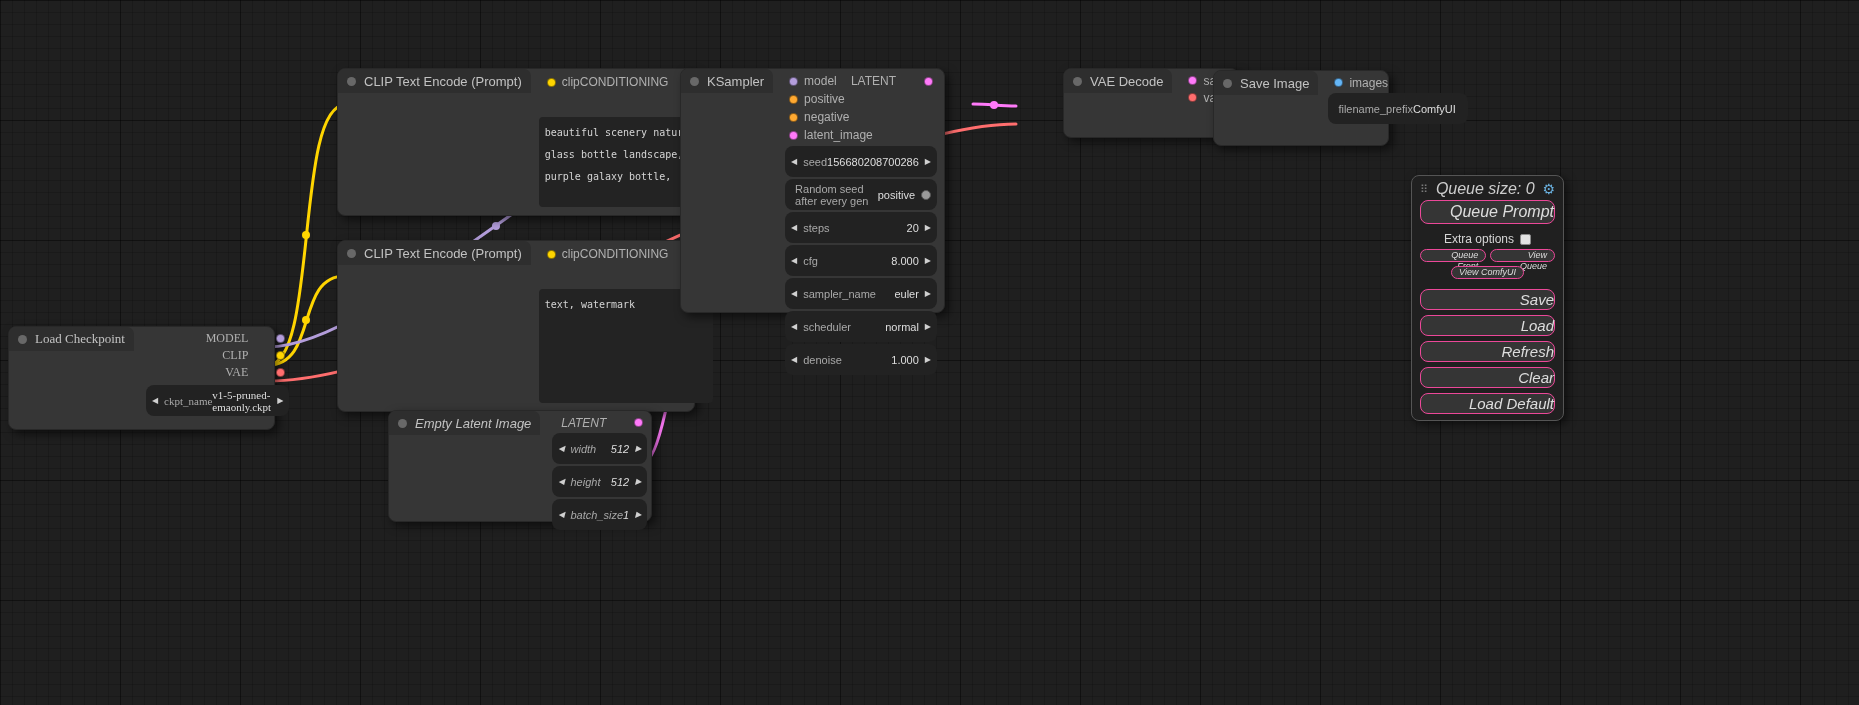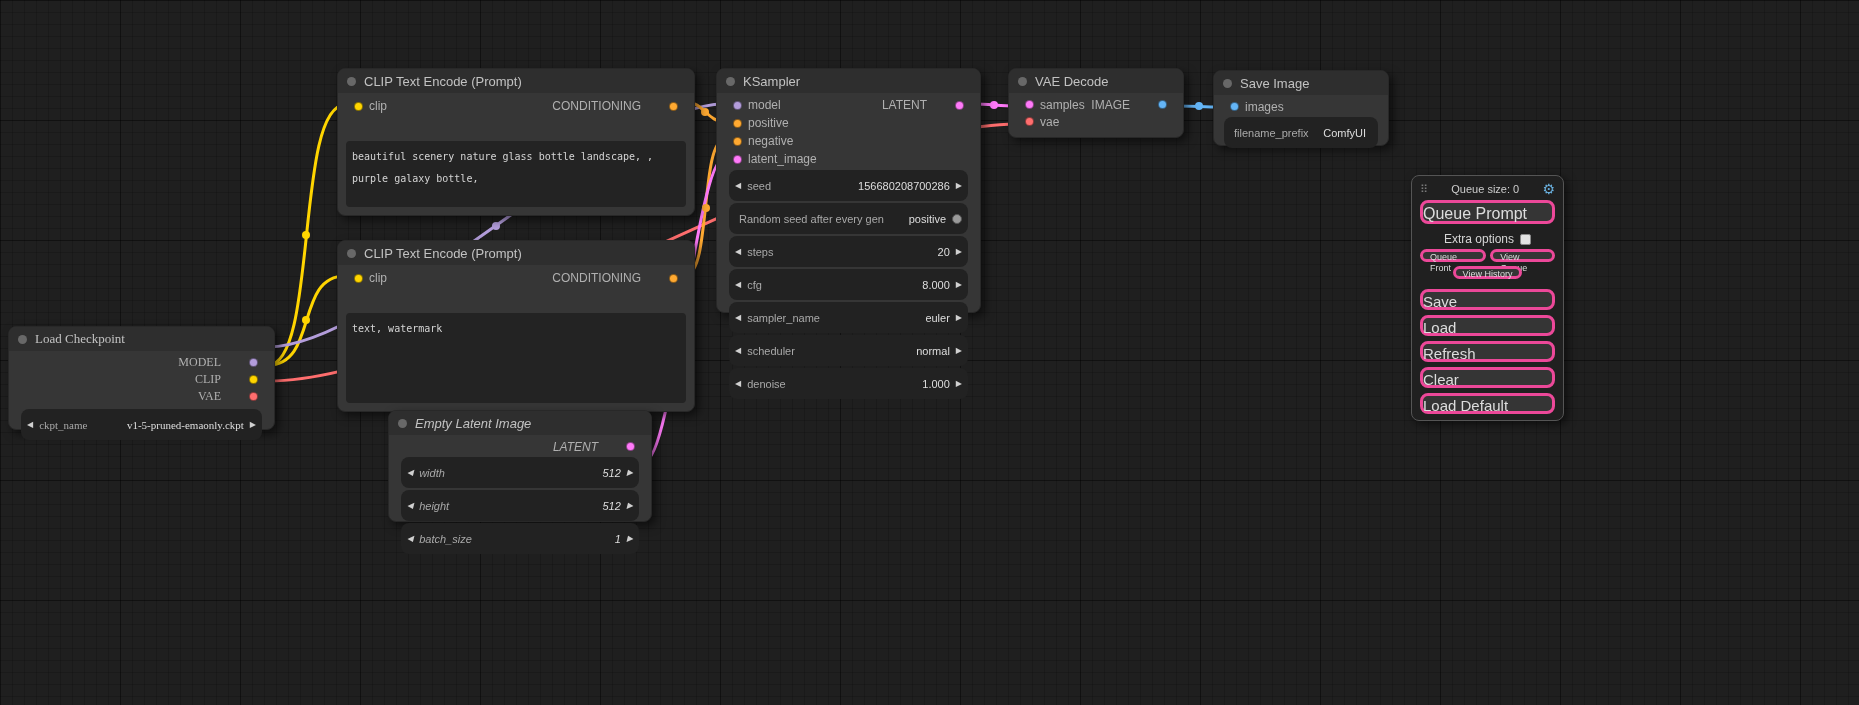--- a/index.html
+++ b/index.html
@@ -22,21 +22,21 @@
   svg.wires { position:absolute; left:0; top:0; z-index:1; }
 
   
   .node {
     position:absolute; z-index:2;
     background:#363636;
     border:1px solid #282828;
     border-radius:8px;
     box-shadow:4px 4px 10px rgba(0,0,0,0.55);
     color:#ababab;
-    display:flex; flex-direction:column;
+    display:flex; flex-direction:row;
   }
   .node-title {
     height:24px; flex:none;
     background:#2e2e2e;
     border-radius:7px 7px 0 0;
     display:flex; align-items:center;
     padding:0 9px;
     color:#c2c2c2; font-size:13px;
   }
   .title-dot {
@@ -102,30 +102,31 @@
     box-shadow:3px 3px 10px rgba(0,0,0,0.6);
     padding:5px 8px 8px 8px;
     display:flex; flex-direction:column; align-items:center;
     color:#d6d6d6;
   }
   .qp-header {
     width:100%; height:16px; flex:none;
     display:flex; align-items:center; justify-content:space-between;
   }
   .qp-drag { color:#7a7a7a; font-size:11px; cursor:move; }
-  .qp-size { font-size:11px; color:#cccccc; }
+  .qp-size { font-size:16px; color:#cccccc;font-style:italic; }
   .qp-gear { color:#6ab0de; font-size:14px; cursor:pointer; }
   .btn {
     width:100%;
     background:#353535;
-    border:3px solid #ec4899;
+    border:1px solid #ec4899;
     border-radius:8px;
     color:#dddddd;
-    text-align:left;
+    text-align:right;
     cursor:pointer;
+    font-style:italic;
   }
   .btn-queue-prompt { margin-top:3px; height:24px; font-size:16px; line-height:22px; }
   .qp-extra {
     margin-top:8px; height:14px;
     display:flex; align-items:center; gap:6px;
     font-size:12px; color:#d6d6d6;justify-content:flex-end;
   }
   .qp-checkbox {
     width:11px; height:11px;
     background:#e3e3e3; border:1px solid #8a8a8a; border-radius:2px;
@@ -268,21 +269,21 @@
     </div>
     <div class="widget">
       <span class="arrow">◀</span>
       <span class="w-name">batch_size</span>
       <span class="w-value">1</span>
       <span class="arrow">▶</span>
     </div>
   </div>
 </div>
 
-<div class="node" style="left:716px; top:68px; width:265px; height:245px;text-align:center;">
+<div class="node" style="left:680px; top:68px; width:265px; height:245px;">
   <div class="node-title">
     <span class="title-dot"></span>
     <span>KSampler</span>
   </div>
   <div class="node-body">
     <div class="slot-row" style="height:18px;">
       <div class="slot in">
         <span class="dot c-model"></span>
         <span class="slot-label">model</span>
       </div>
@@ -346,21 +347,21 @@
     </div>
     <div class="widget">
       <span class="arrow">◀</span>
       <span class="w-name">denoise</span>
       <span class="w-value">1.000</span>
       <span class="arrow">▶</span>
     </div>
   </div>
 </div>
 
-<div class="node" style="left:1008px; top:68px; width:176px; height:70px;">
+<div class="node" style="left:1063px; top:68px; width:176px; height:70px;">
   <div class="node-title">
     <span class="title-dot"></span>
     <span>VAE Decode</span>
   </div>
   <div class="node-body">
     <div class="slot-row">
       <div class="slot in">
         <span class="dot c-latent"></span>
         <span class="slot-label">samples</span>
       </div>
@@ -405,19 +406,19 @@
   </div>
   <div class="btn btn-queue-prompt">Queue Prompt</div>
   <div class="qp-extra">
     <span>Extra options</span>
     <span class="qp-checkbox"></span>
   </div>
   <div class="qp-small-row">
     <div class="btn btn-small">Queue Front</div>
     <div class="btn btn-small">View Queue</div>
   </div>
-  <div class="btn btn-small btn-history">View History</div>
+  <div class="btn btn-small btn-history">View ComfyUI</div>
   <div class="btn btn-big btn-save">Save</div>
   <div class="btn btn-big">Load</div>
   <div class="btn btn-big">Refresh</div>
   <div class="btn btn-big">Clear</div>
   <div class="btn btn-big">Load Default</div>
 </div>
 
 </body></html>

